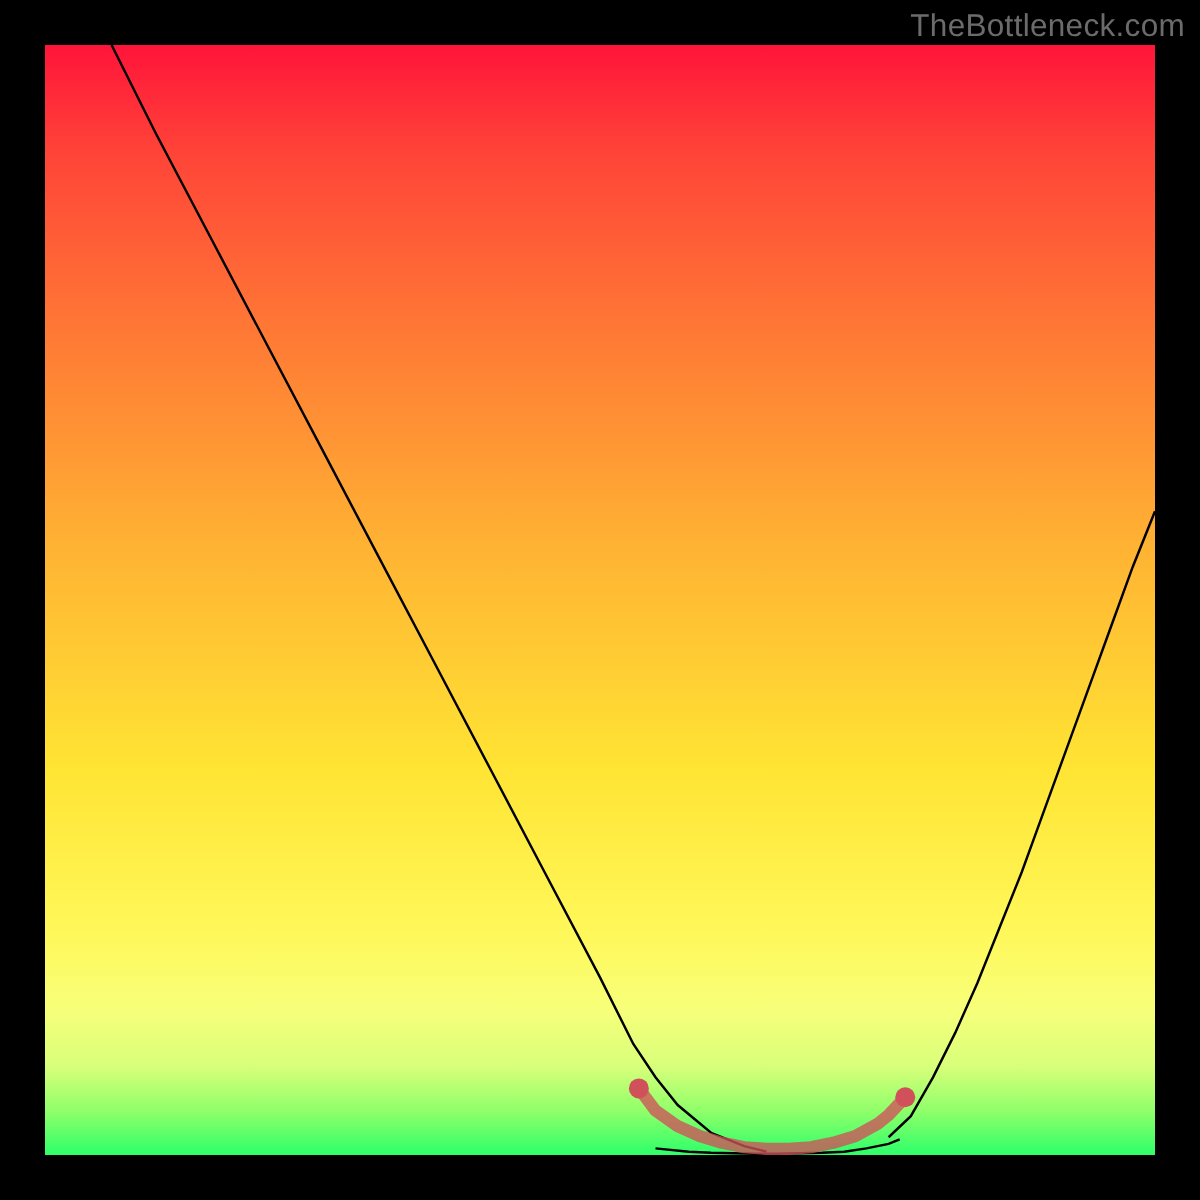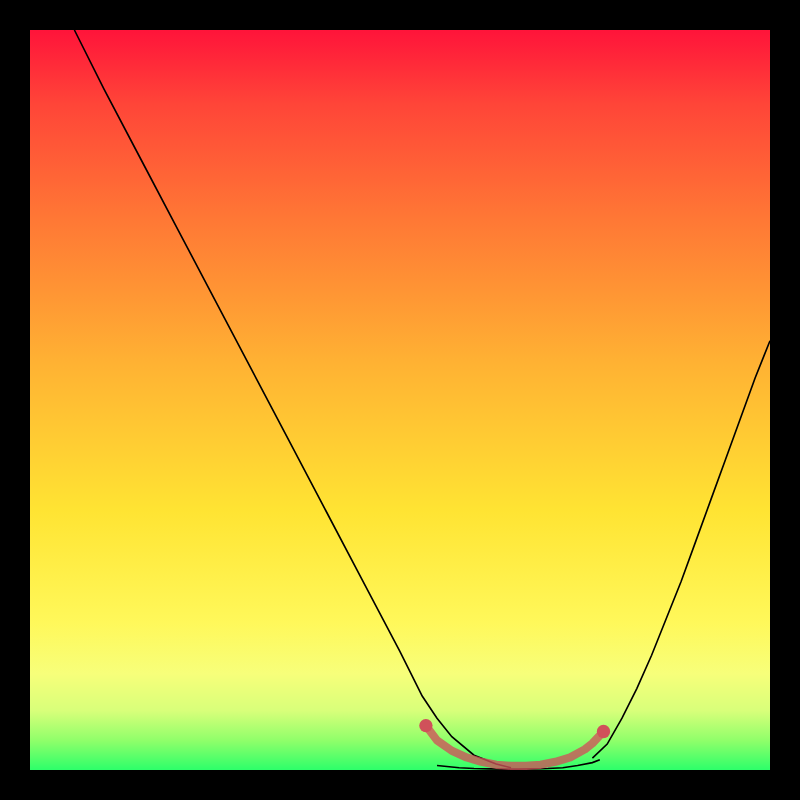--- a/index.html
+++ b/index.html
@@ -65,13 +65,14 @@
     <path id="left-curve" fill="none" stroke-width="0.22" d="M6.000 0.000 L10.000 8.000 L15.000 17.500 L20.000 27.000 L25.000 36.500 L30.000 46.000 L35.000 55.500 L40.000 65.000 L45.000 74.500 L50.000 84.000 L53.000 90.000 L55.000 93.000 L57.000 95.500 L60.000 98.000 L63.000 99.200 L65.000 99.700" stroke="#000000"></path>
     <path id="right-curve" fill="none" stroke-width="0.22" d="M76.000 98.400 L78.000 96.500 L80.000 93.000 L82.000 89.000 L84.000 84.500 L86.000 79.500 L88.000 74.500 L90.000 69.000 L92.000 63.500 L94.000 58.000 L96.000 52.500 L98.000 47.000 L100.000 42.000" stroke="#000000"></path>
     <path id="flat-bottom" fill="none" stroke-width="0.22" d="M55.000 99.400 L58.000 99.700 L60.000 99.800 L62.000 99.850 L64.000 99.880 L66.000 99.880 L68.000 99.850 L70.000 99.800 L72.000 99.700 L74.000 99.400 L76.000 99.000 L77.000 98.600" stroke="#000000"></path>
     <path id="highlight-segment" fill="none" stroke-width="1.1" stroke-linecap="round" stroke-linejoin="round" opacity="0.78" d="M53.500 94.000 L55.000 96.000 L57.000 97.400 L59.000 98.300 L61.000 98.900 L63.000 99.300 L65.000 99.450 L67.000 99.450 L69.000 99.300 L71.000 98.900 L73.000 98.300 L75.000 97.200 L76.000 96.400 L77.500 94.800" stroke="#d0515a"></path>
     <g id="highlight-dots">
         <circle cx="53.5" cy="94" r="0.9" fill="#d0515a"></circle>
         <circle cx="77.5" cy="94.8" r="0.9" fill="#d0515a"></circle>
       </g>
   </svg>
 
+  <div class="watermark">TheBottleneck.com</div>
 </div>
 
 </body></html>

